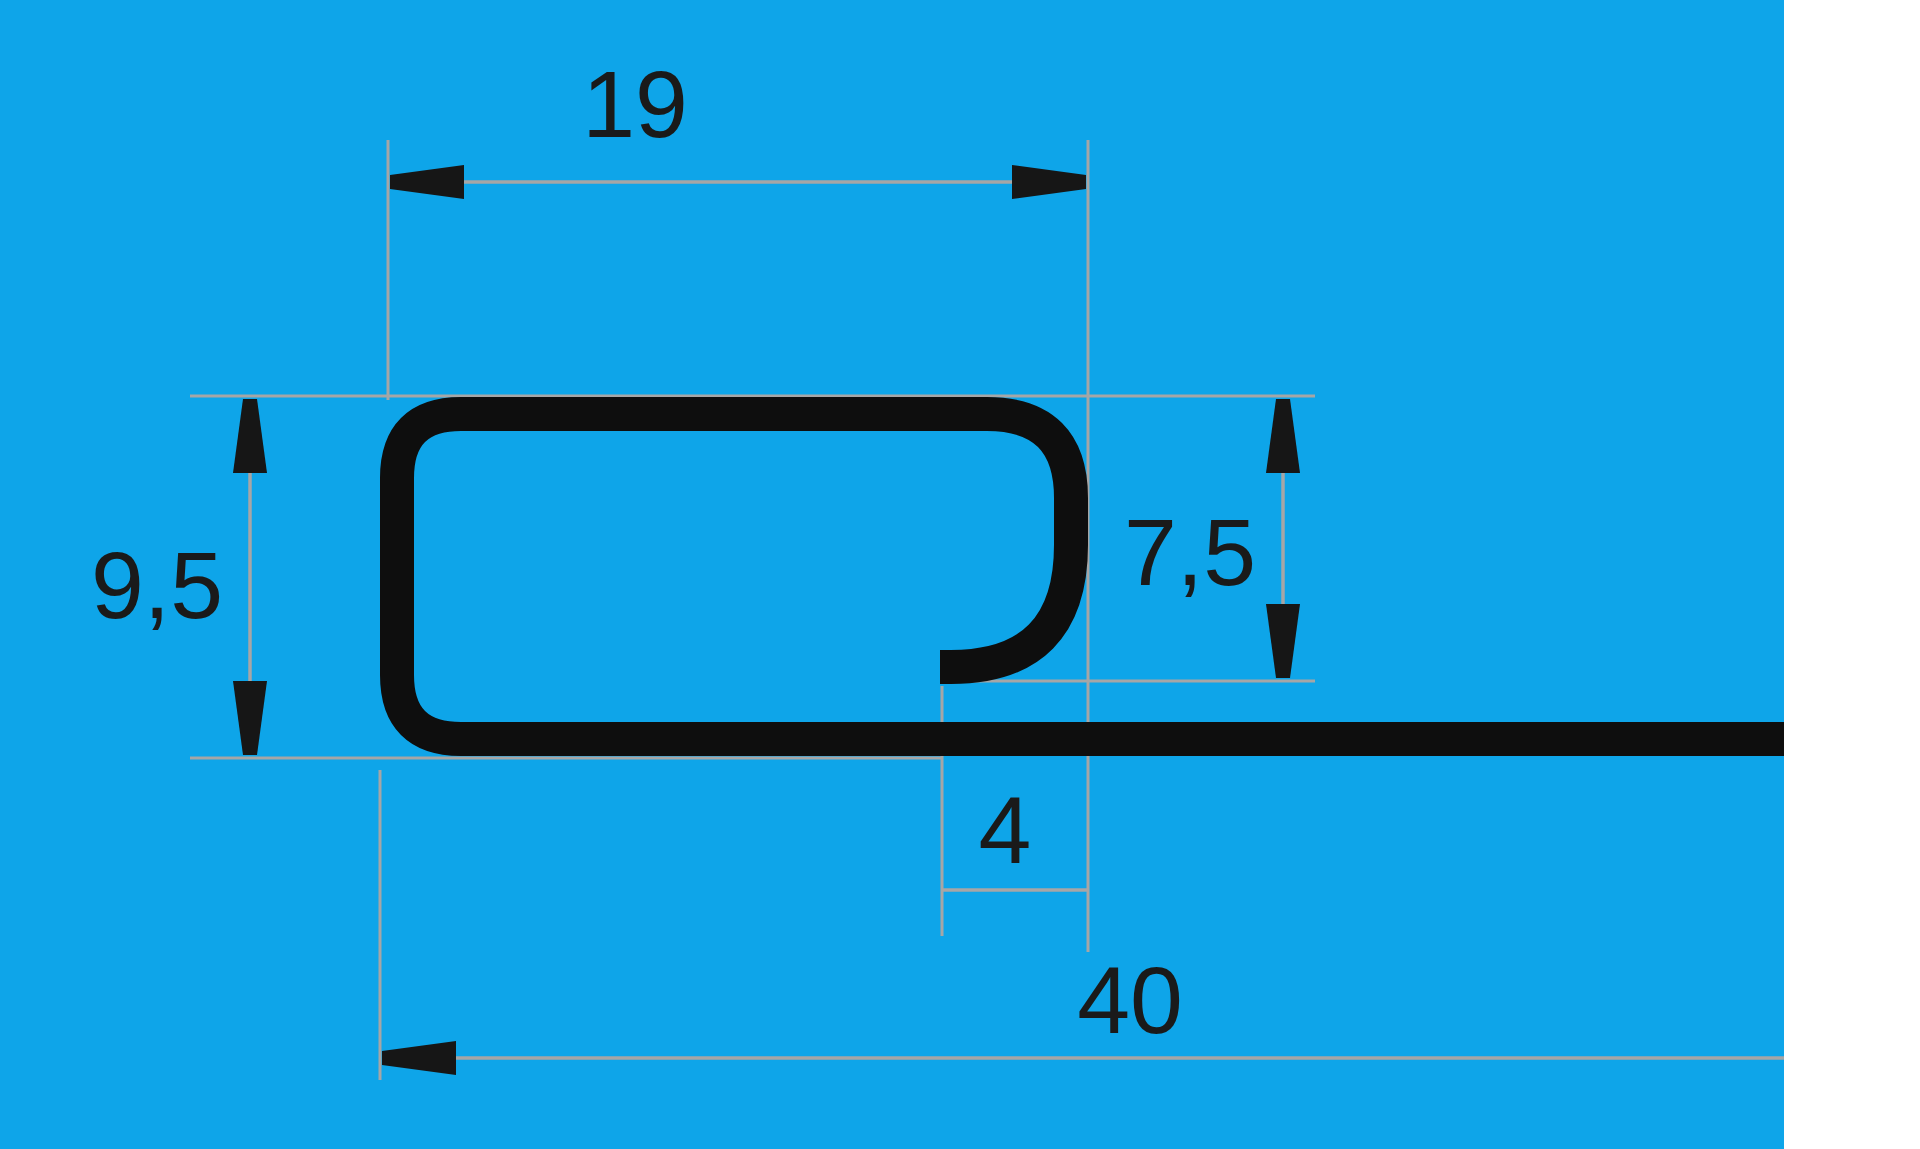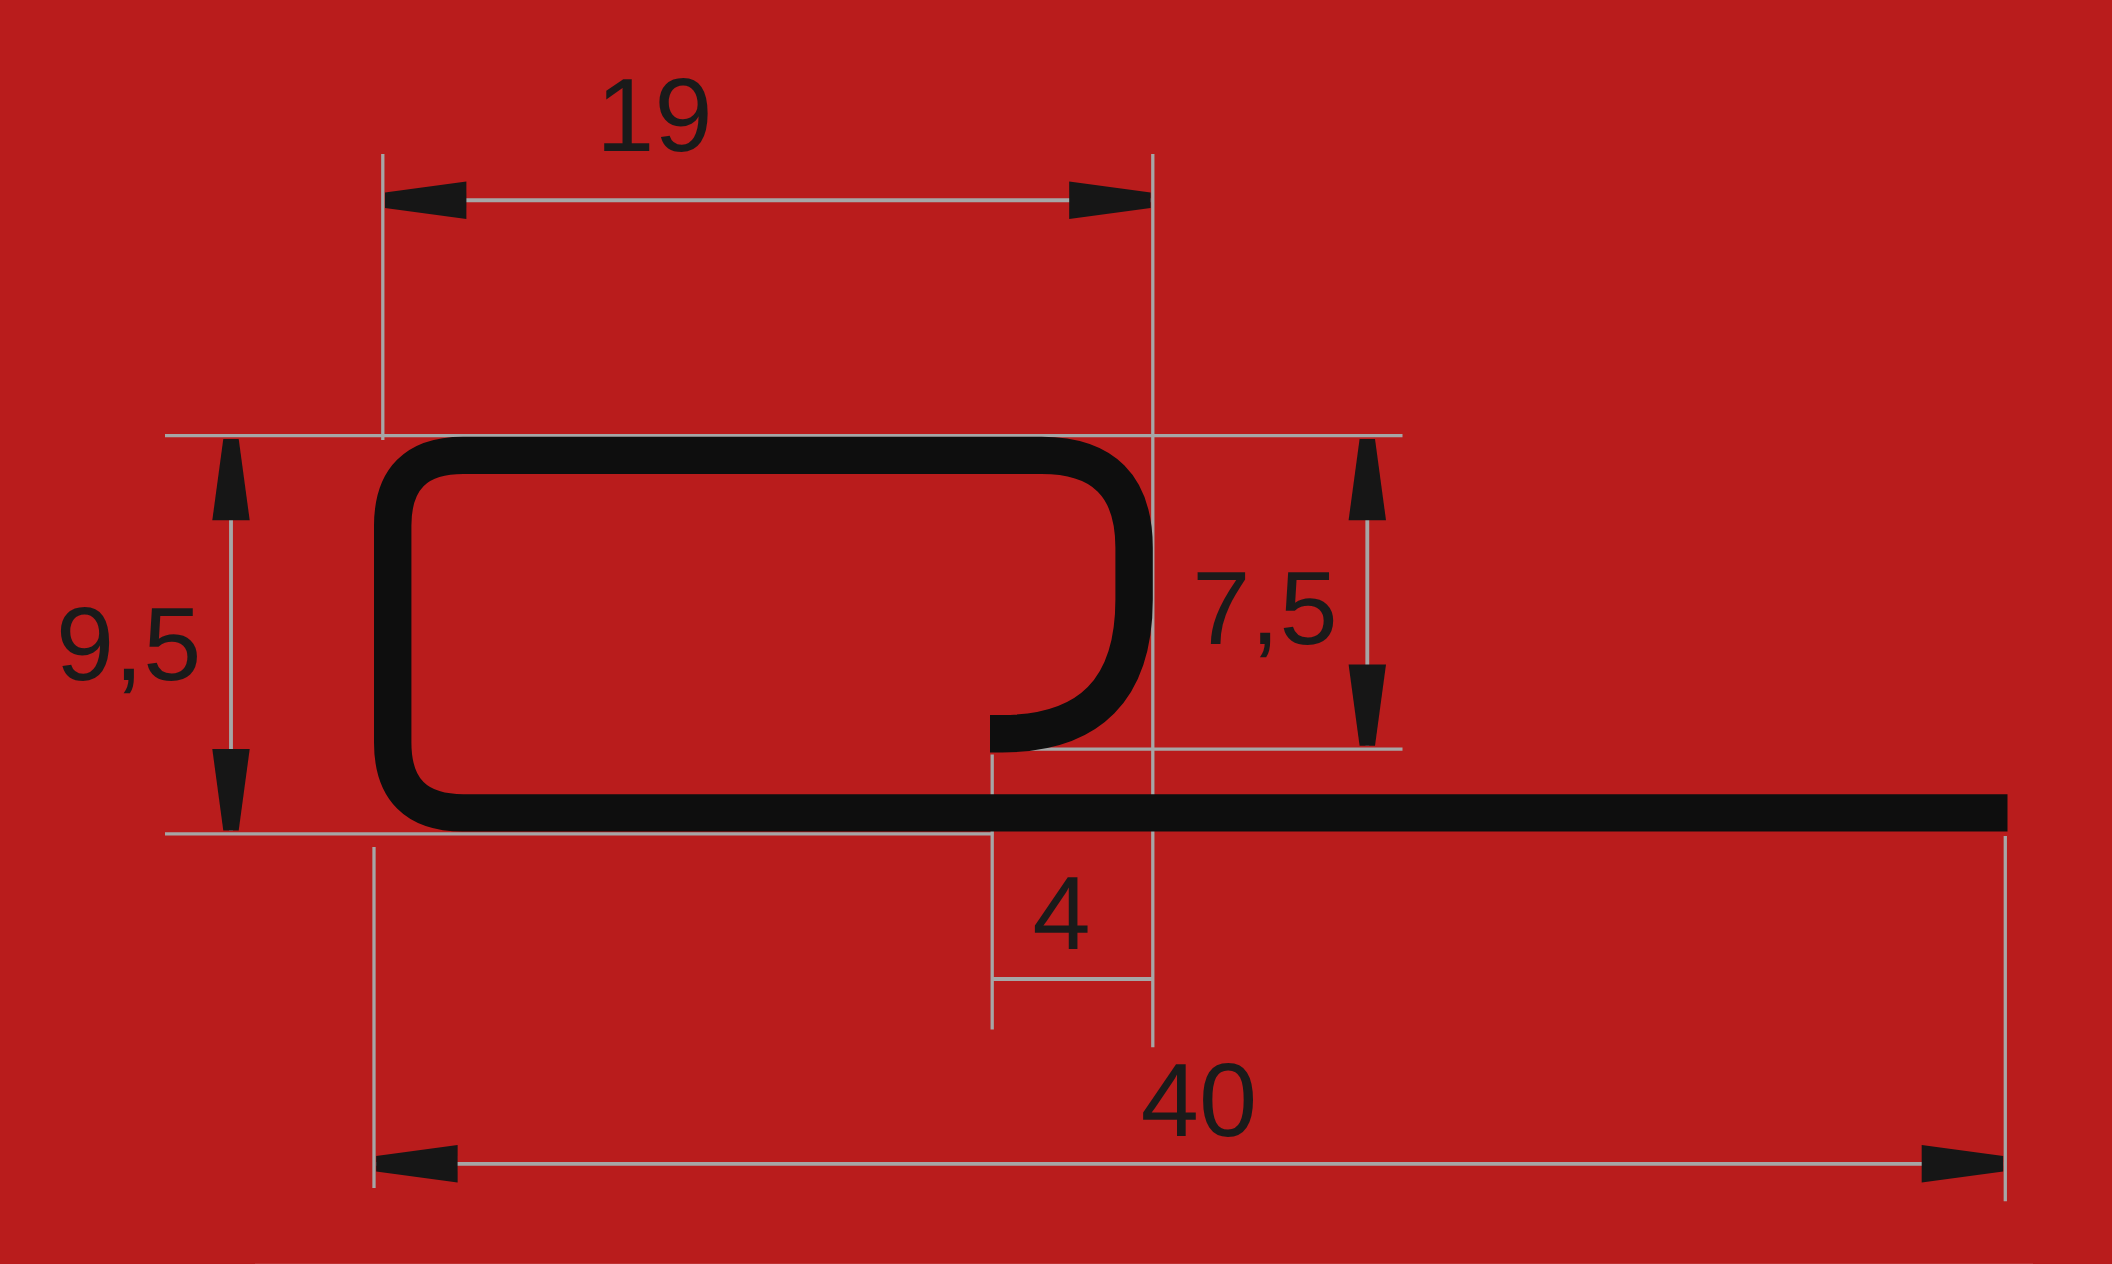--- a/index.html
+++ b/index.html
@@ -1,16 +1,16 @@
 <!DOCTYPE html>
 <html style="--line-color: #a6a6a6; --arrow-color: #161616; --profile-color: #0e0e0e; --text-color: #1a1a1a;"><head>
 <meta charset="utf-8">
 <style>
   html,body{margin:0;padding:0;background:#fff;}
-  .canvas{position:relative;width:1920px;height:1149px;background:#b91c1c;overflow:hidden;}
+  .canvas{position:relative;width:1744px;height:1149px;background:#0ea5e9;overflow:hidden;padding-left:40px;}
   svg{display:block;width:1920px;height:1149px;}
   .thin{stroke:var(--line-color,#a6a6a6);stroke-width:3;fill:none;}
   .dimline{stroke:var(--line-color,#a6a6a6);stroke-width:3.5;fill:none;}
   .arrow{fill:var(--arrow-color,#161616);stroke:none;}
   .profile{stroke:var(--profile-color,#0e0e0e);stroke-width:34;fill:none;stroke-linecap:butt;stroke-linejoin:round;}
   text.dim{font-family:"Liberation Sans",sans-serif;font-size:95px;fill:var(--text-color,#1a1a1a);text-anchor:middle;}
 </style>
 </head>
 <body style="background: rgb(255, 255, 255);">
 

